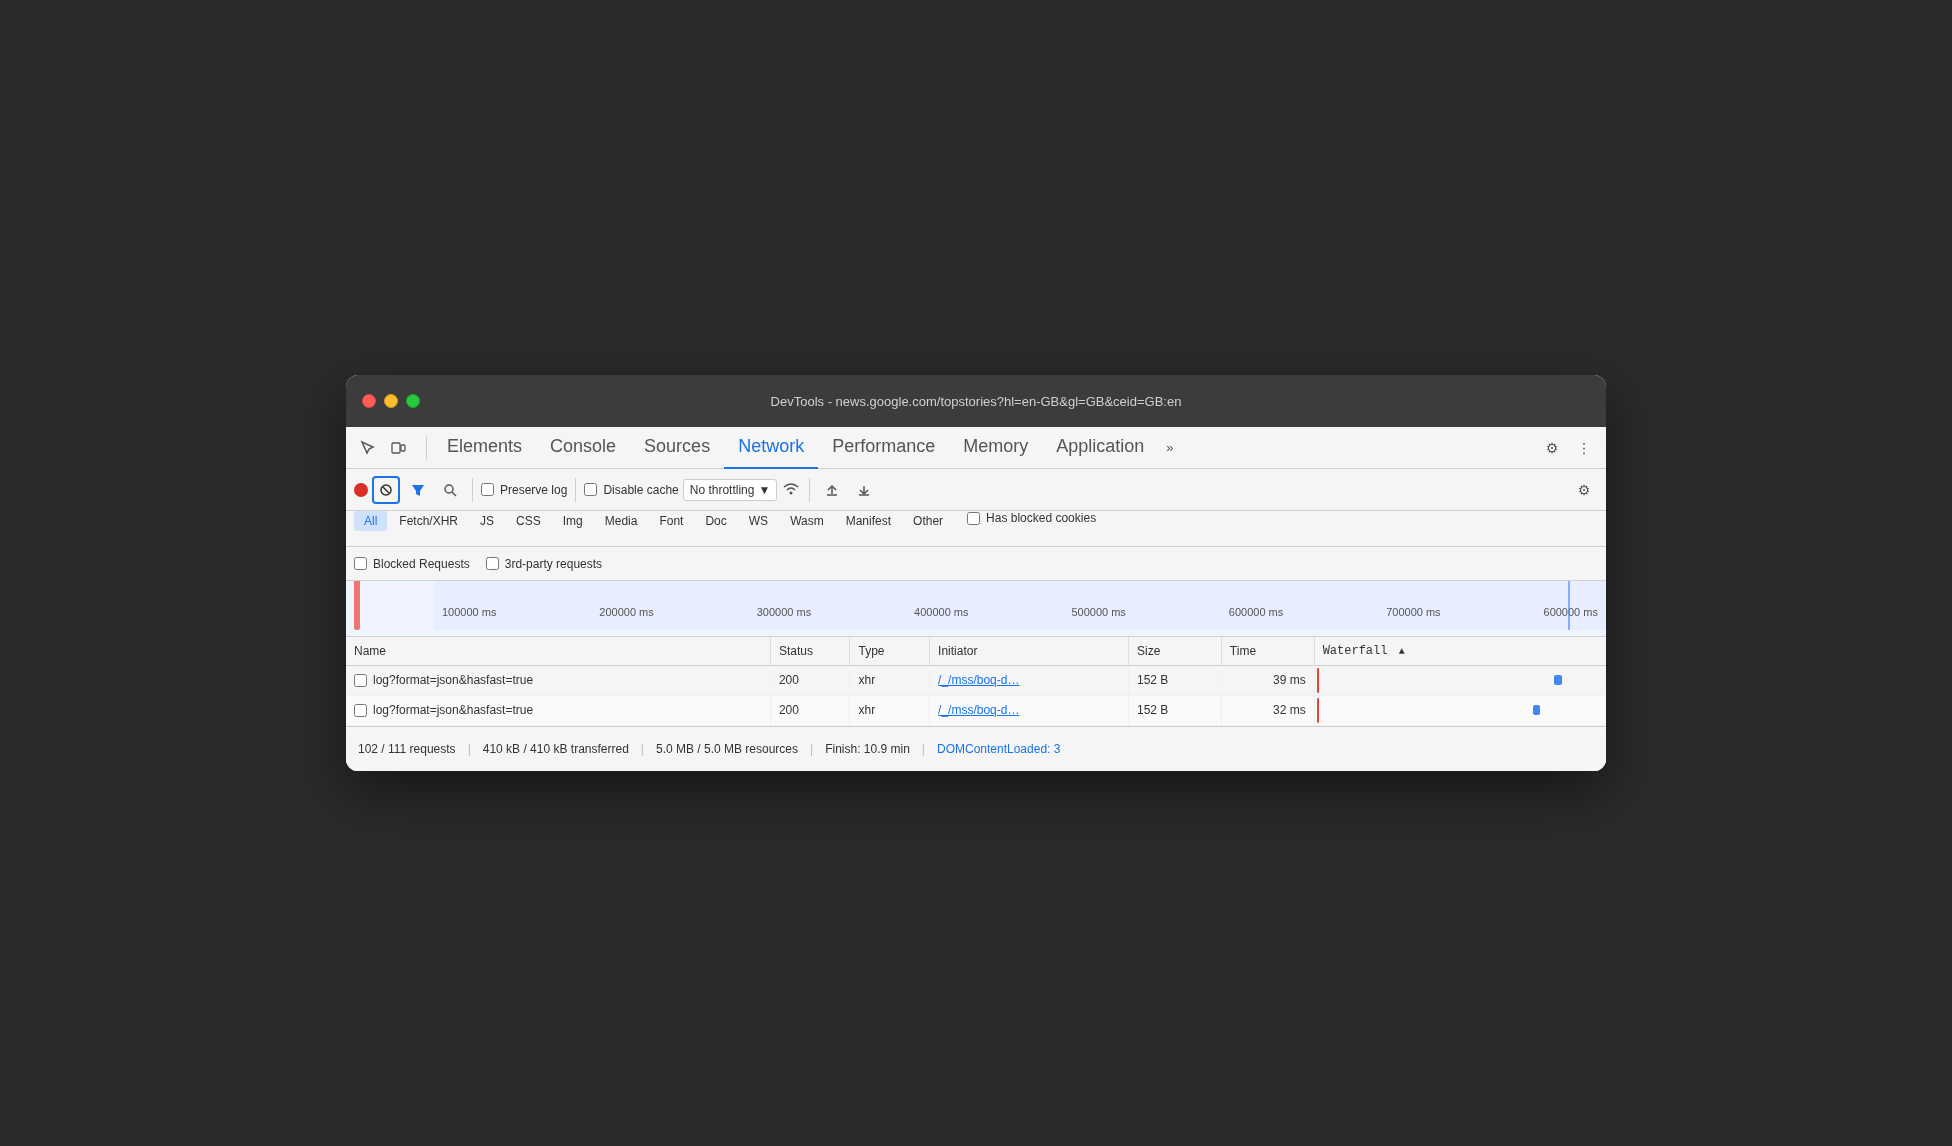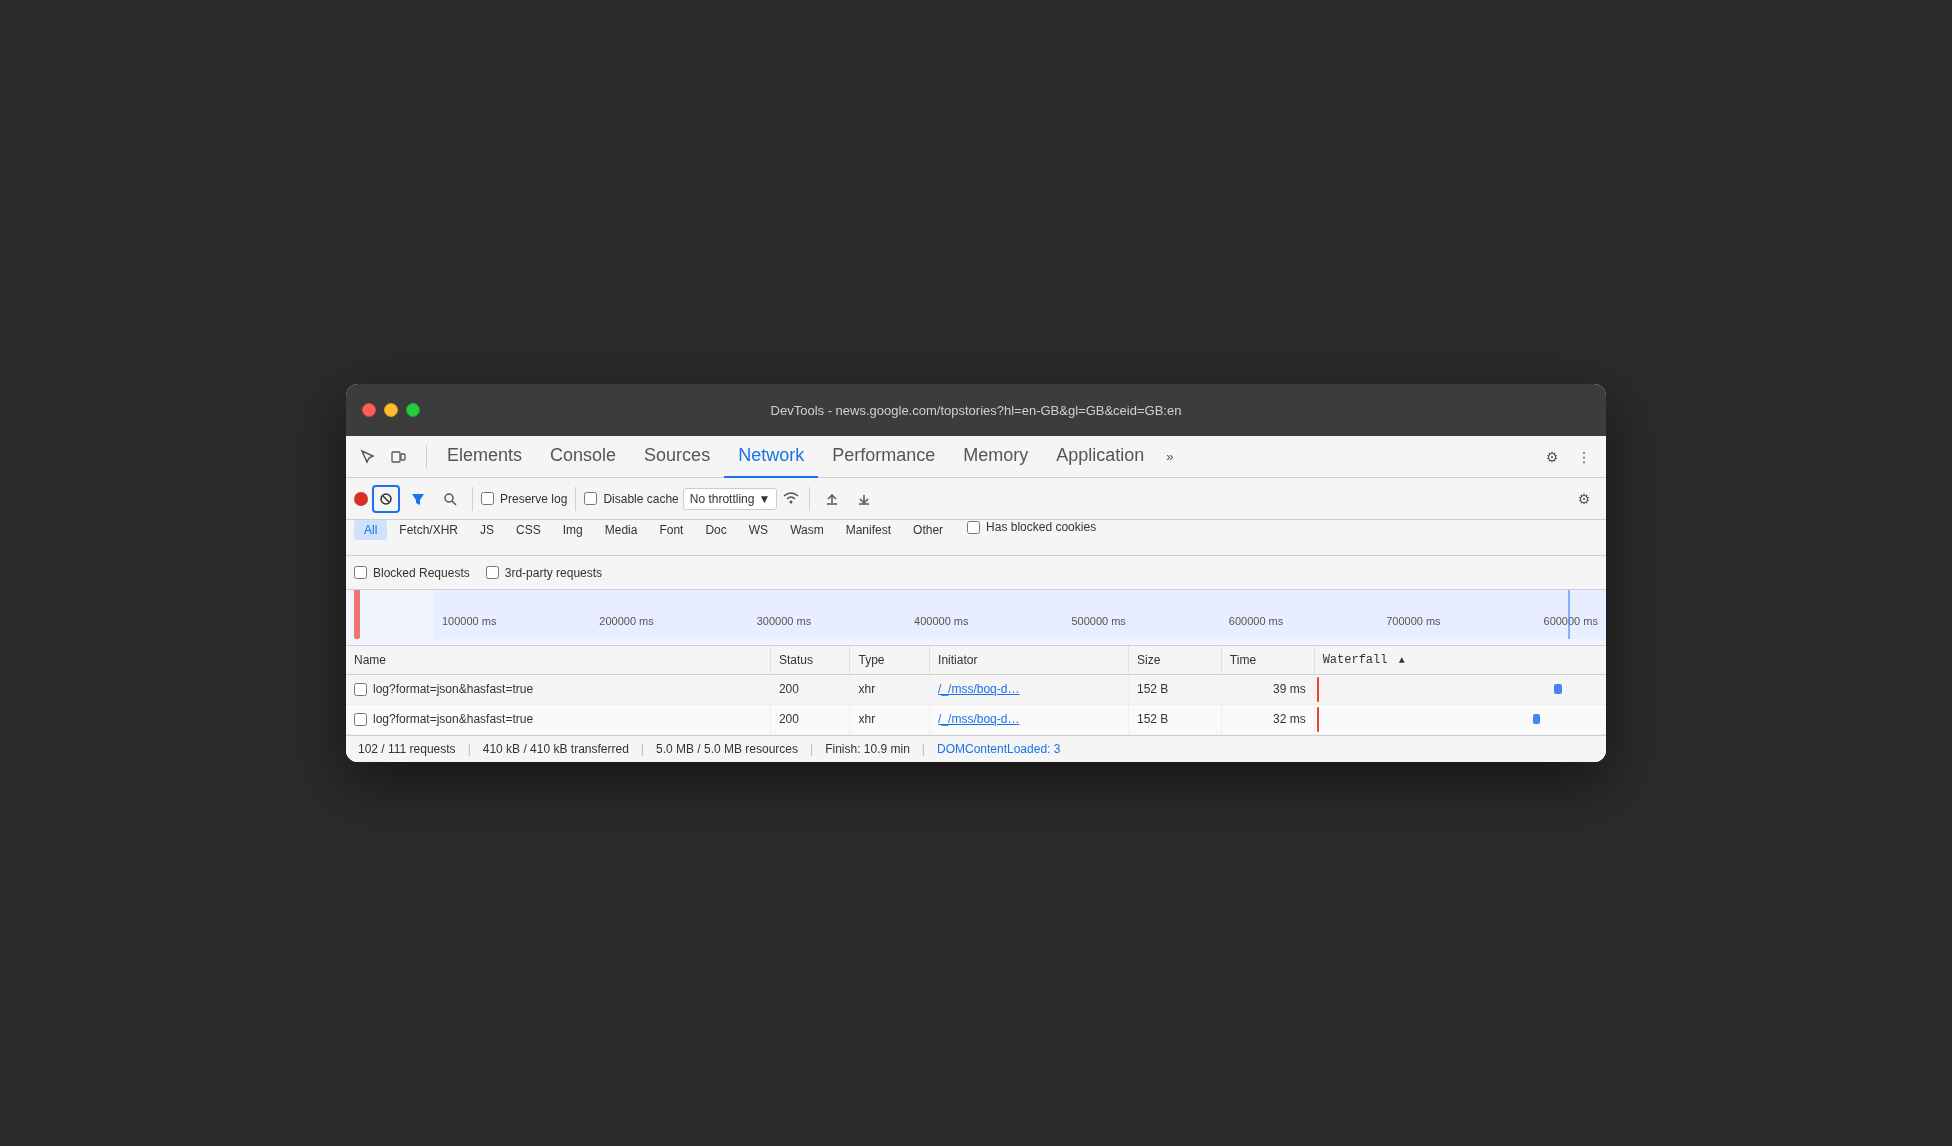--- a/index.html
+++ b/index.html
@@ -335,21 +335,21 @@
       cursor: pointer;
     }
     .td-waterfall {
       position: relative;
       min-width: 200px;
     }
     
     .status-bar {
       background: #f5f5f5;
       border-top: 1px solid #d0d0d0;
-      height: 27px;
+      height: 45px;
       display: flex;
       align-items: center;
       padding: 0 12px;
       gap: 12px;
       font-size: 12px;
       color: #333;
     }
     .status-divider {
       color: #bbb;
     }

